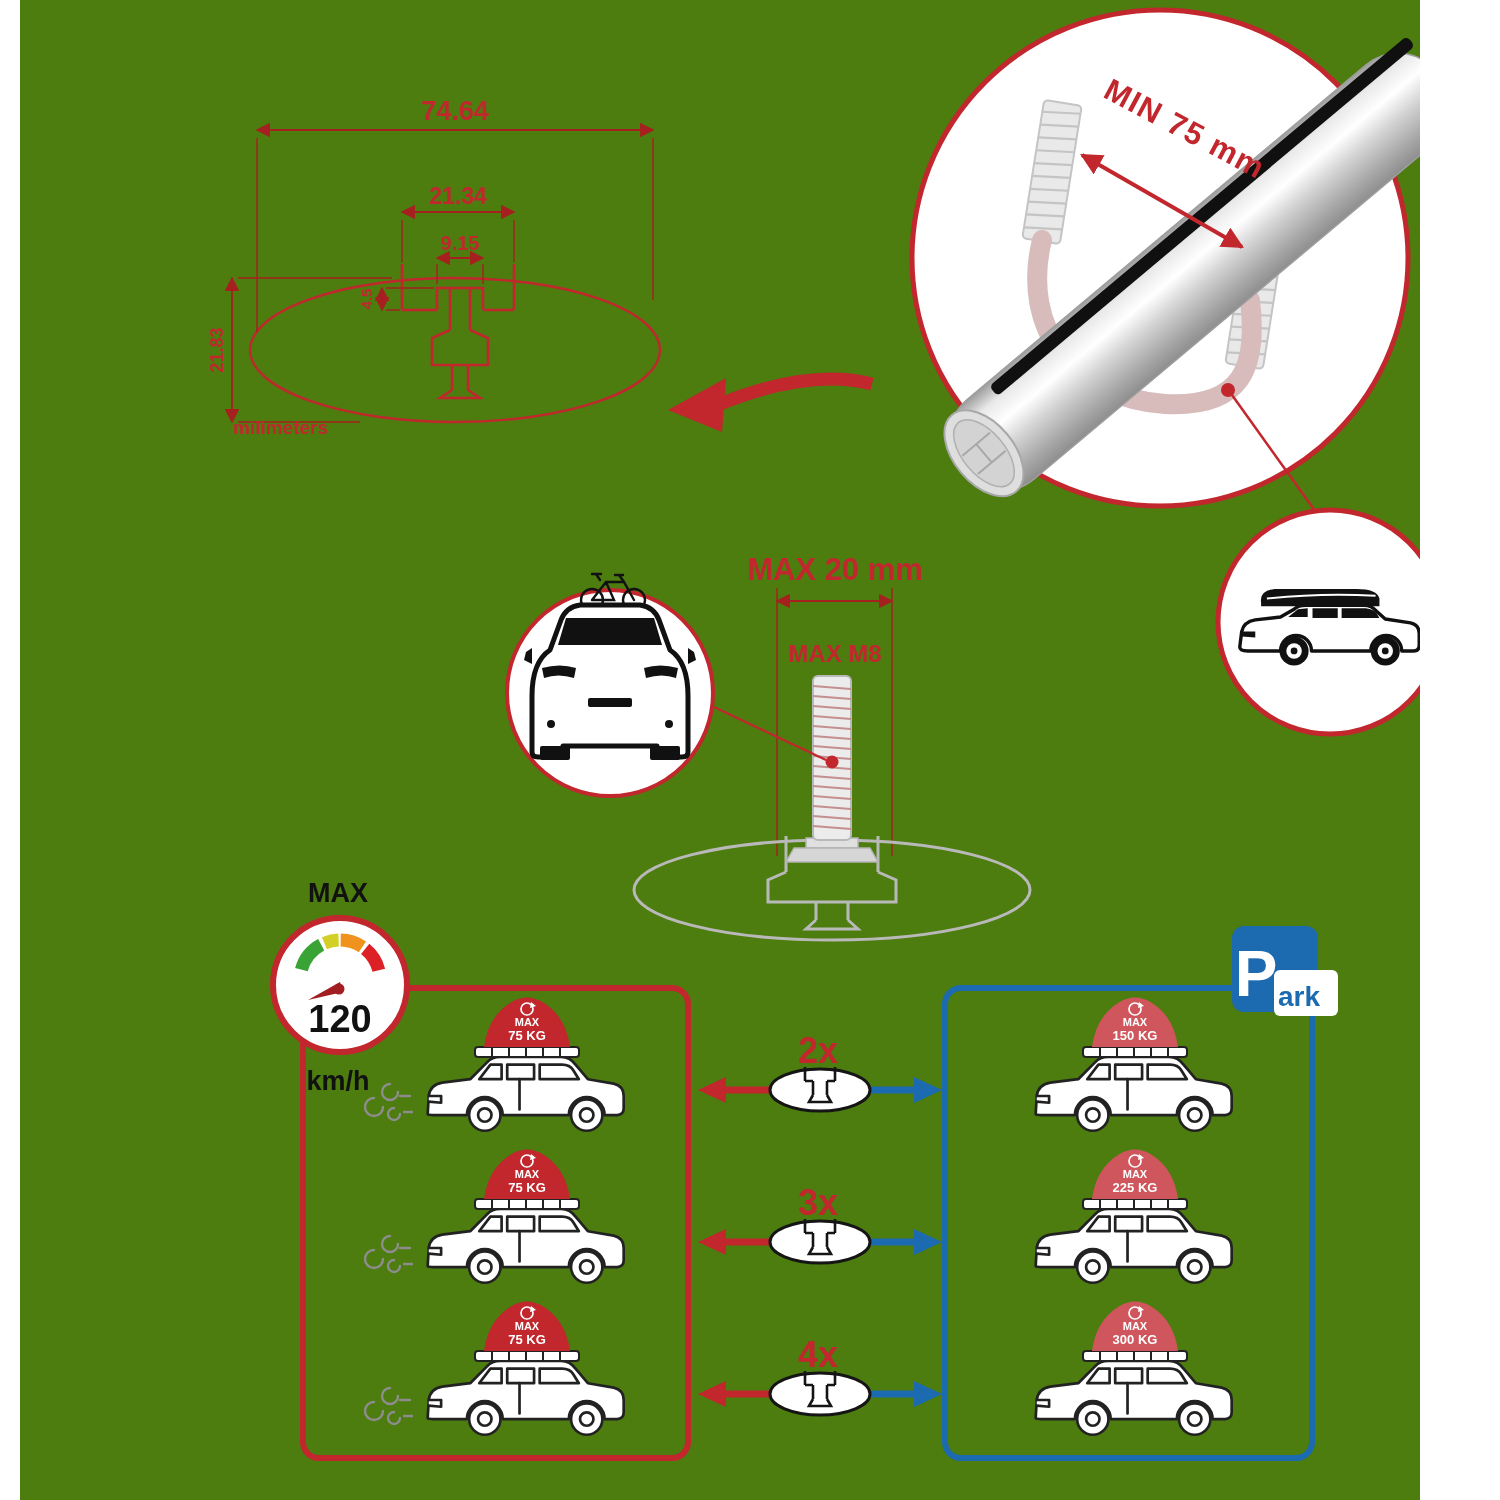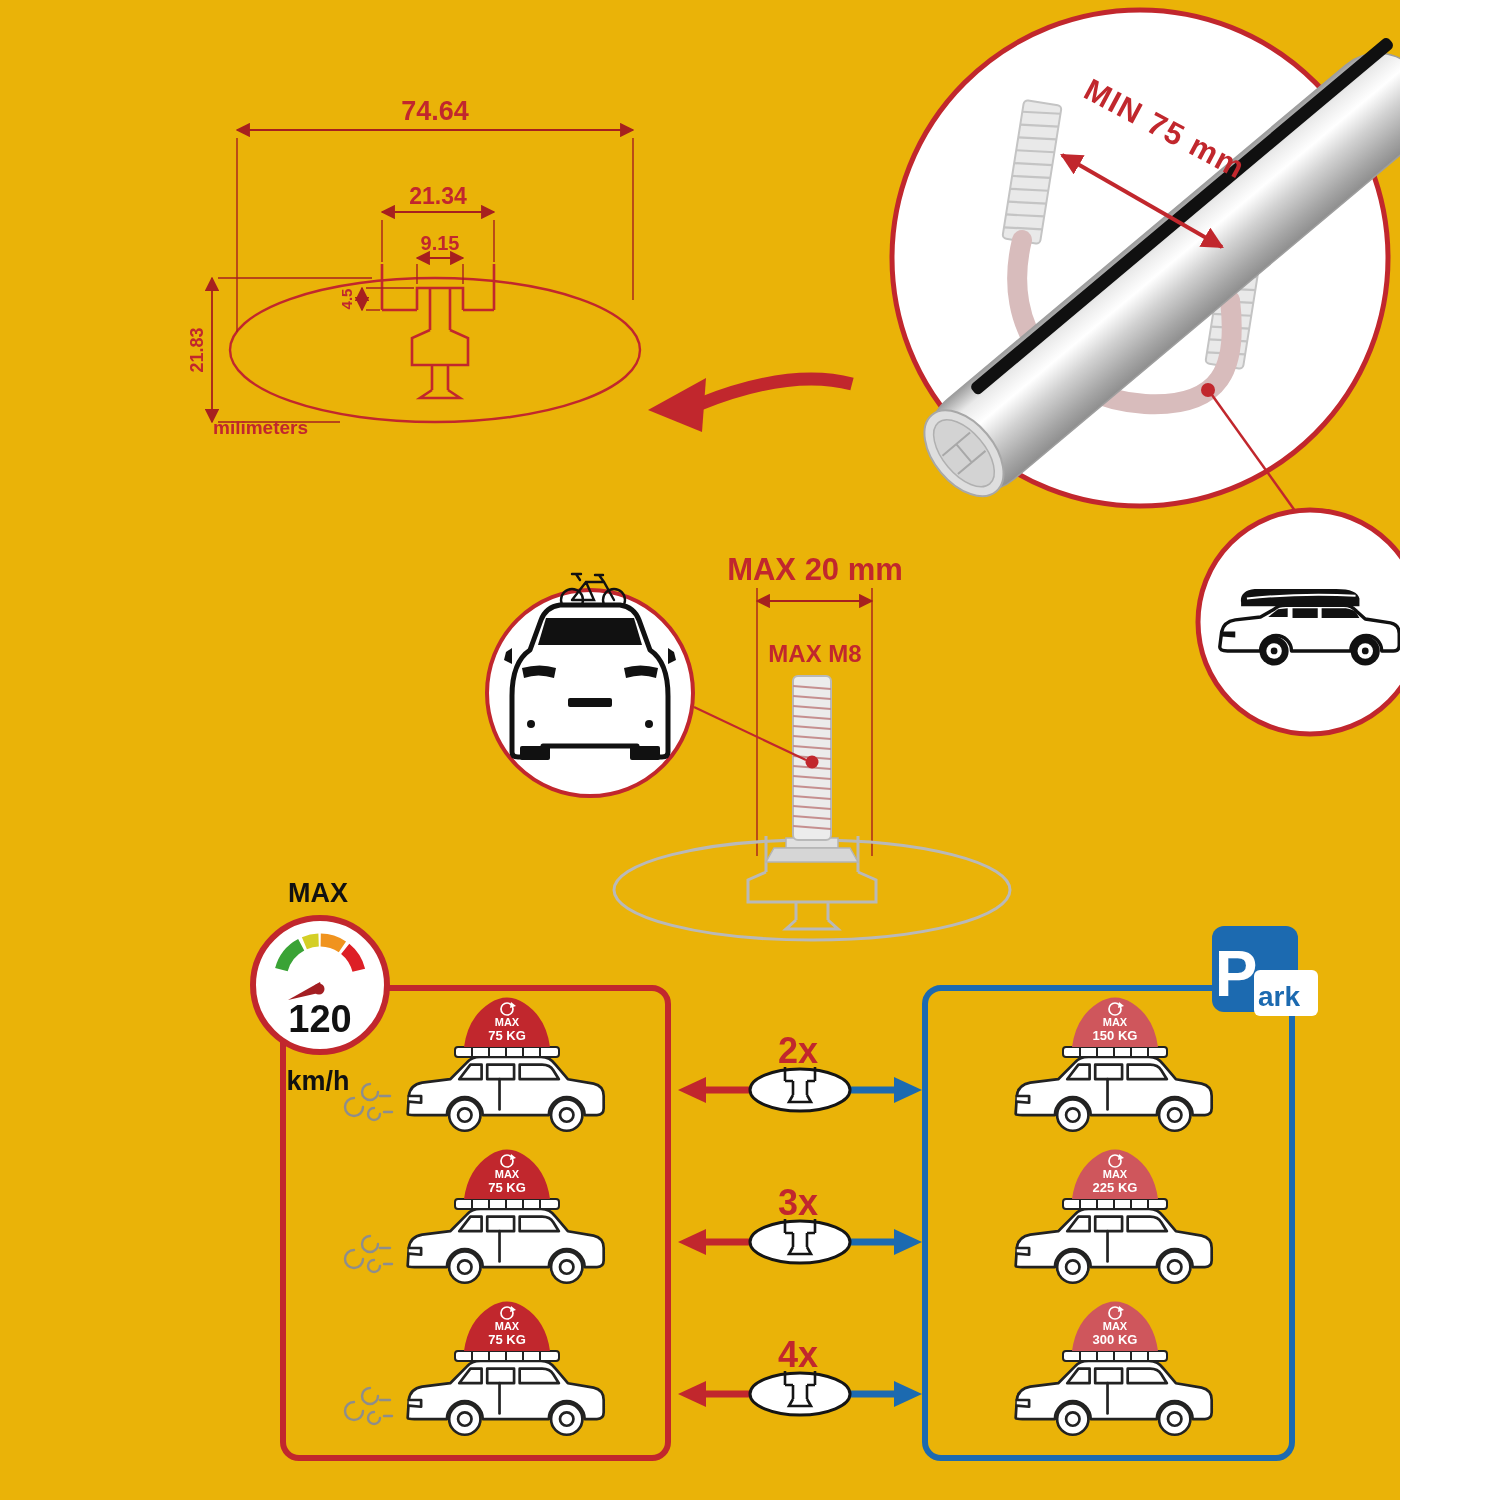--- a/index.html
+++ b/index.html
@@ -1,17 +1,17 @@
 <!DOCTYPE html>
 <html><head>
 <meta charset="utf-8">
 <style>
   html,body{margin:0;padding:0;background:#fff;}
-  #stage{position:relative;width:1400px;height:1500px;background:#eab308;overflow:hidden;
-         font-family:"Liberation Sans",sans-serif;}
+  #stage{position:relative;width:1400px;height:1500px;background:#4d7c0f;overflow:hidden;
+         font-family:"Liberation Sans",sans-serif;margin-left:20px;}
   #stage svg{position:absolute;left:0;top:0;font-family:"Liberation Sans",sans-serif;}
   .redtxt{fill:#c1272d;font-weight:bold;}
   .darktxt{fill:#111111;font-weight:bold;}
   .whitetxt{fill:#ffffff;font-weight:bold;}
   .bluetxt{fill:#1c6ab0;font-weight:bold;}
   .dimline{stroke:#a6201f;stroke-width:1.8;fill:none;}
   .leader{stroke:#a6201f;stroke-width:1.4;fill:none;}
   .profline{stroke:#c1272d;stroke-width:2.6;fill:none;}
   .grayline{stroke:#b9b9b9;stroke-width:3;fill:none;}
 </style>

